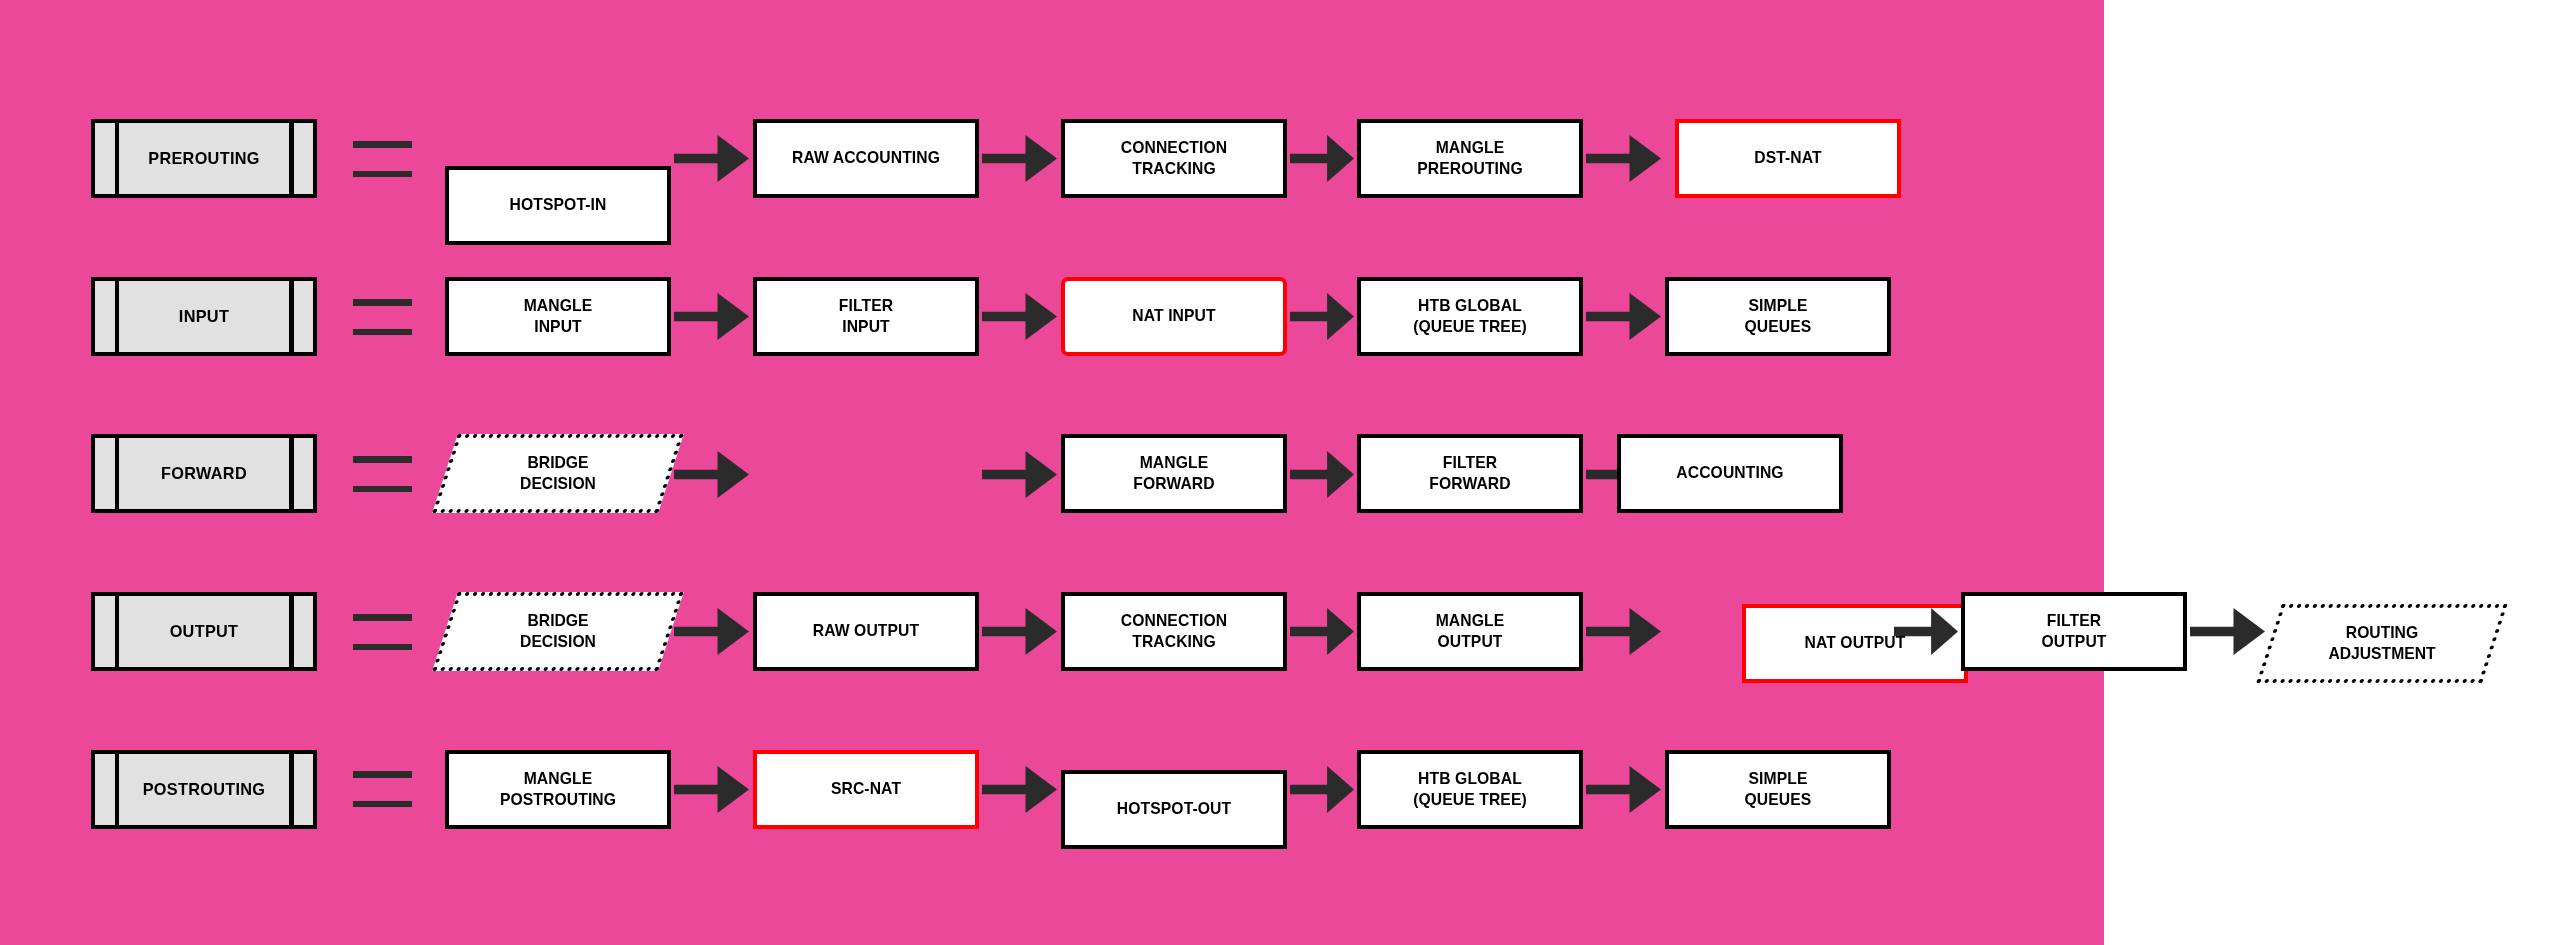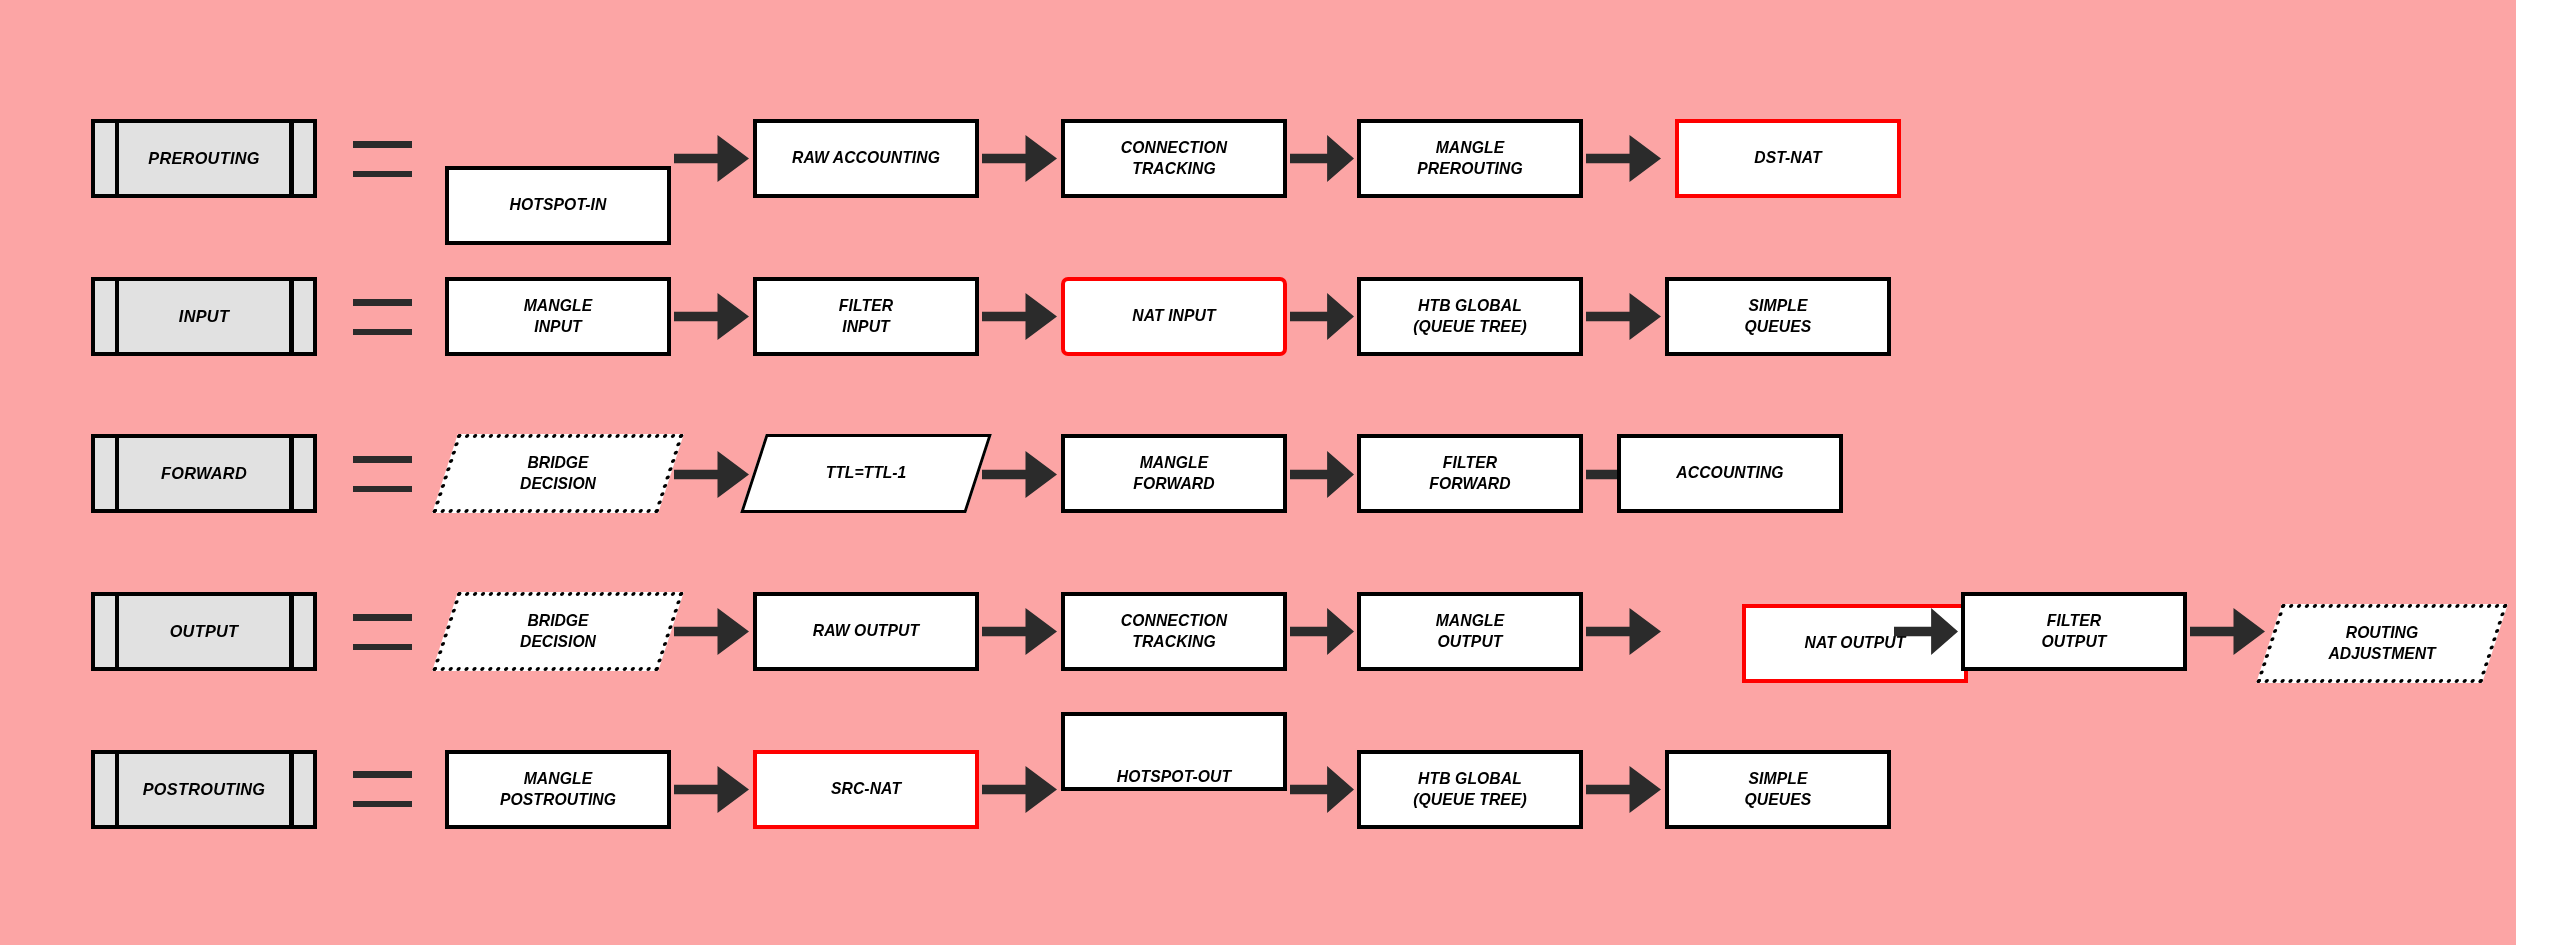--- a/index.html
+++ b/index.html
@@ -3,21 +3,21 @@
 <meta charset="utf-8">
 <style>
   html,body{margin:0;padding:0;background:#ffffff;}
   body{
     width:2576px;height:946px;
     font-family:"Liberation Sans", sans-serif;
     -webkit-font-smoothing:antialiased;
     overflow:hidden;
     position:relative;
   }
-  #canvas{position:relative;width:2516px;height:946px;background:#fca5a5;font-style:italic;}
+  #canvas{position:relative;width:2104px;height:946px;background:#ec4899;}
 
   
   .chain-label{
     position:absolute;
     box-sizing:border-box;
     width:226px;height:79px;
     border:4.9px solid #000000;
     background:#e1e1e1;
     display:flex;align-items:center;justify-content:center;
   }
@@ -188,24 +188,20 @@
     <div class="para dotted" style="left: 445px; top: 434px; width: 226px;">
       <span class="skin"></span>
       <span class="txt">BRIDGE
 DECISION</span>
     </div>
     <div class="arrow" style="left: 674px; top: 451px; width: 75px;">
       <svg viewBox="0 0 100 40" preserveAspectRatio="none">
         <path d="M0,16 L58,16 L58,0 L100,20 L58,40 L58,24 L0,24 Z" fill="#2b2b2b"></path>
       </svg>
     </div>
-    <div class="para" style="left: 753px; top: 434px; width: 226px;">
-      <span class="skin"></span>
-      <span class="txt">TTL=TTL-1</span>
-    </div>
     <div class="arrow" style="left: 982px; top: 451px; width: 75px;">
       <svg viewBox="0 0 100 40" preserveAspectRatio="none">
         <path d="M0,16 L58,16 L58,0 L100,20 L58,40 L58,24 L0,24 Z" fill="#2b2b2b"></path>
       </svg>
     </div>
     <div class="node" style="left: 1061px; top: 434px; width: 226px;">
       <span class="txt">MANGLE
 FORWARD</span>
     </div>
     <div class="arrow" style="left: 1290px; top: 451px; width: 64px;">
@@ -311,21 +307,21 @@
       </svg>
     </div>
     <div class="node red" style="left: 753px; top: 750px; width: 226px;">
       <span class="txt">SRC-NAT</span>
     </div>
     <div class="arrow" style="left: 982px; top: 766px; width: 75px;">
       <svg viewBox="0 0 100 40" preserveAspectRatio="none">
         <path d="M0,16 L58,16 L58,0 L100,20 L58,40 L58,24 L0,24 Z" fill="#2b2b2b"></path>
       </svg>
     </div>
-    <div class="node" style="left: 1061px; top: 712px; width: 226px; align-items: flex-end;">
+    <div class="node" style="left: 1061px; top: 770px; width: 226px;">
       <span class="txt">HOTSPOT-OUT</span>
     </div>
     <div class="arrow" style="left: 1290px; top: 766px; width: 64px;">
       <svg viewBox="0 0 100 40" preserveAspectRatio="none">
         <path d="M0,16 L58,16 L58,0 L100,20 L58,40 L58,24 L0,24 Z" fill="#2b2b2b"></path>
       </svg>
     </div>
     <div class="node" style="left: 1357px; top: 750px; width: 226px;">
       <span class="txt">HTB GLOBAL
 (QUEUE TREE)</span>

